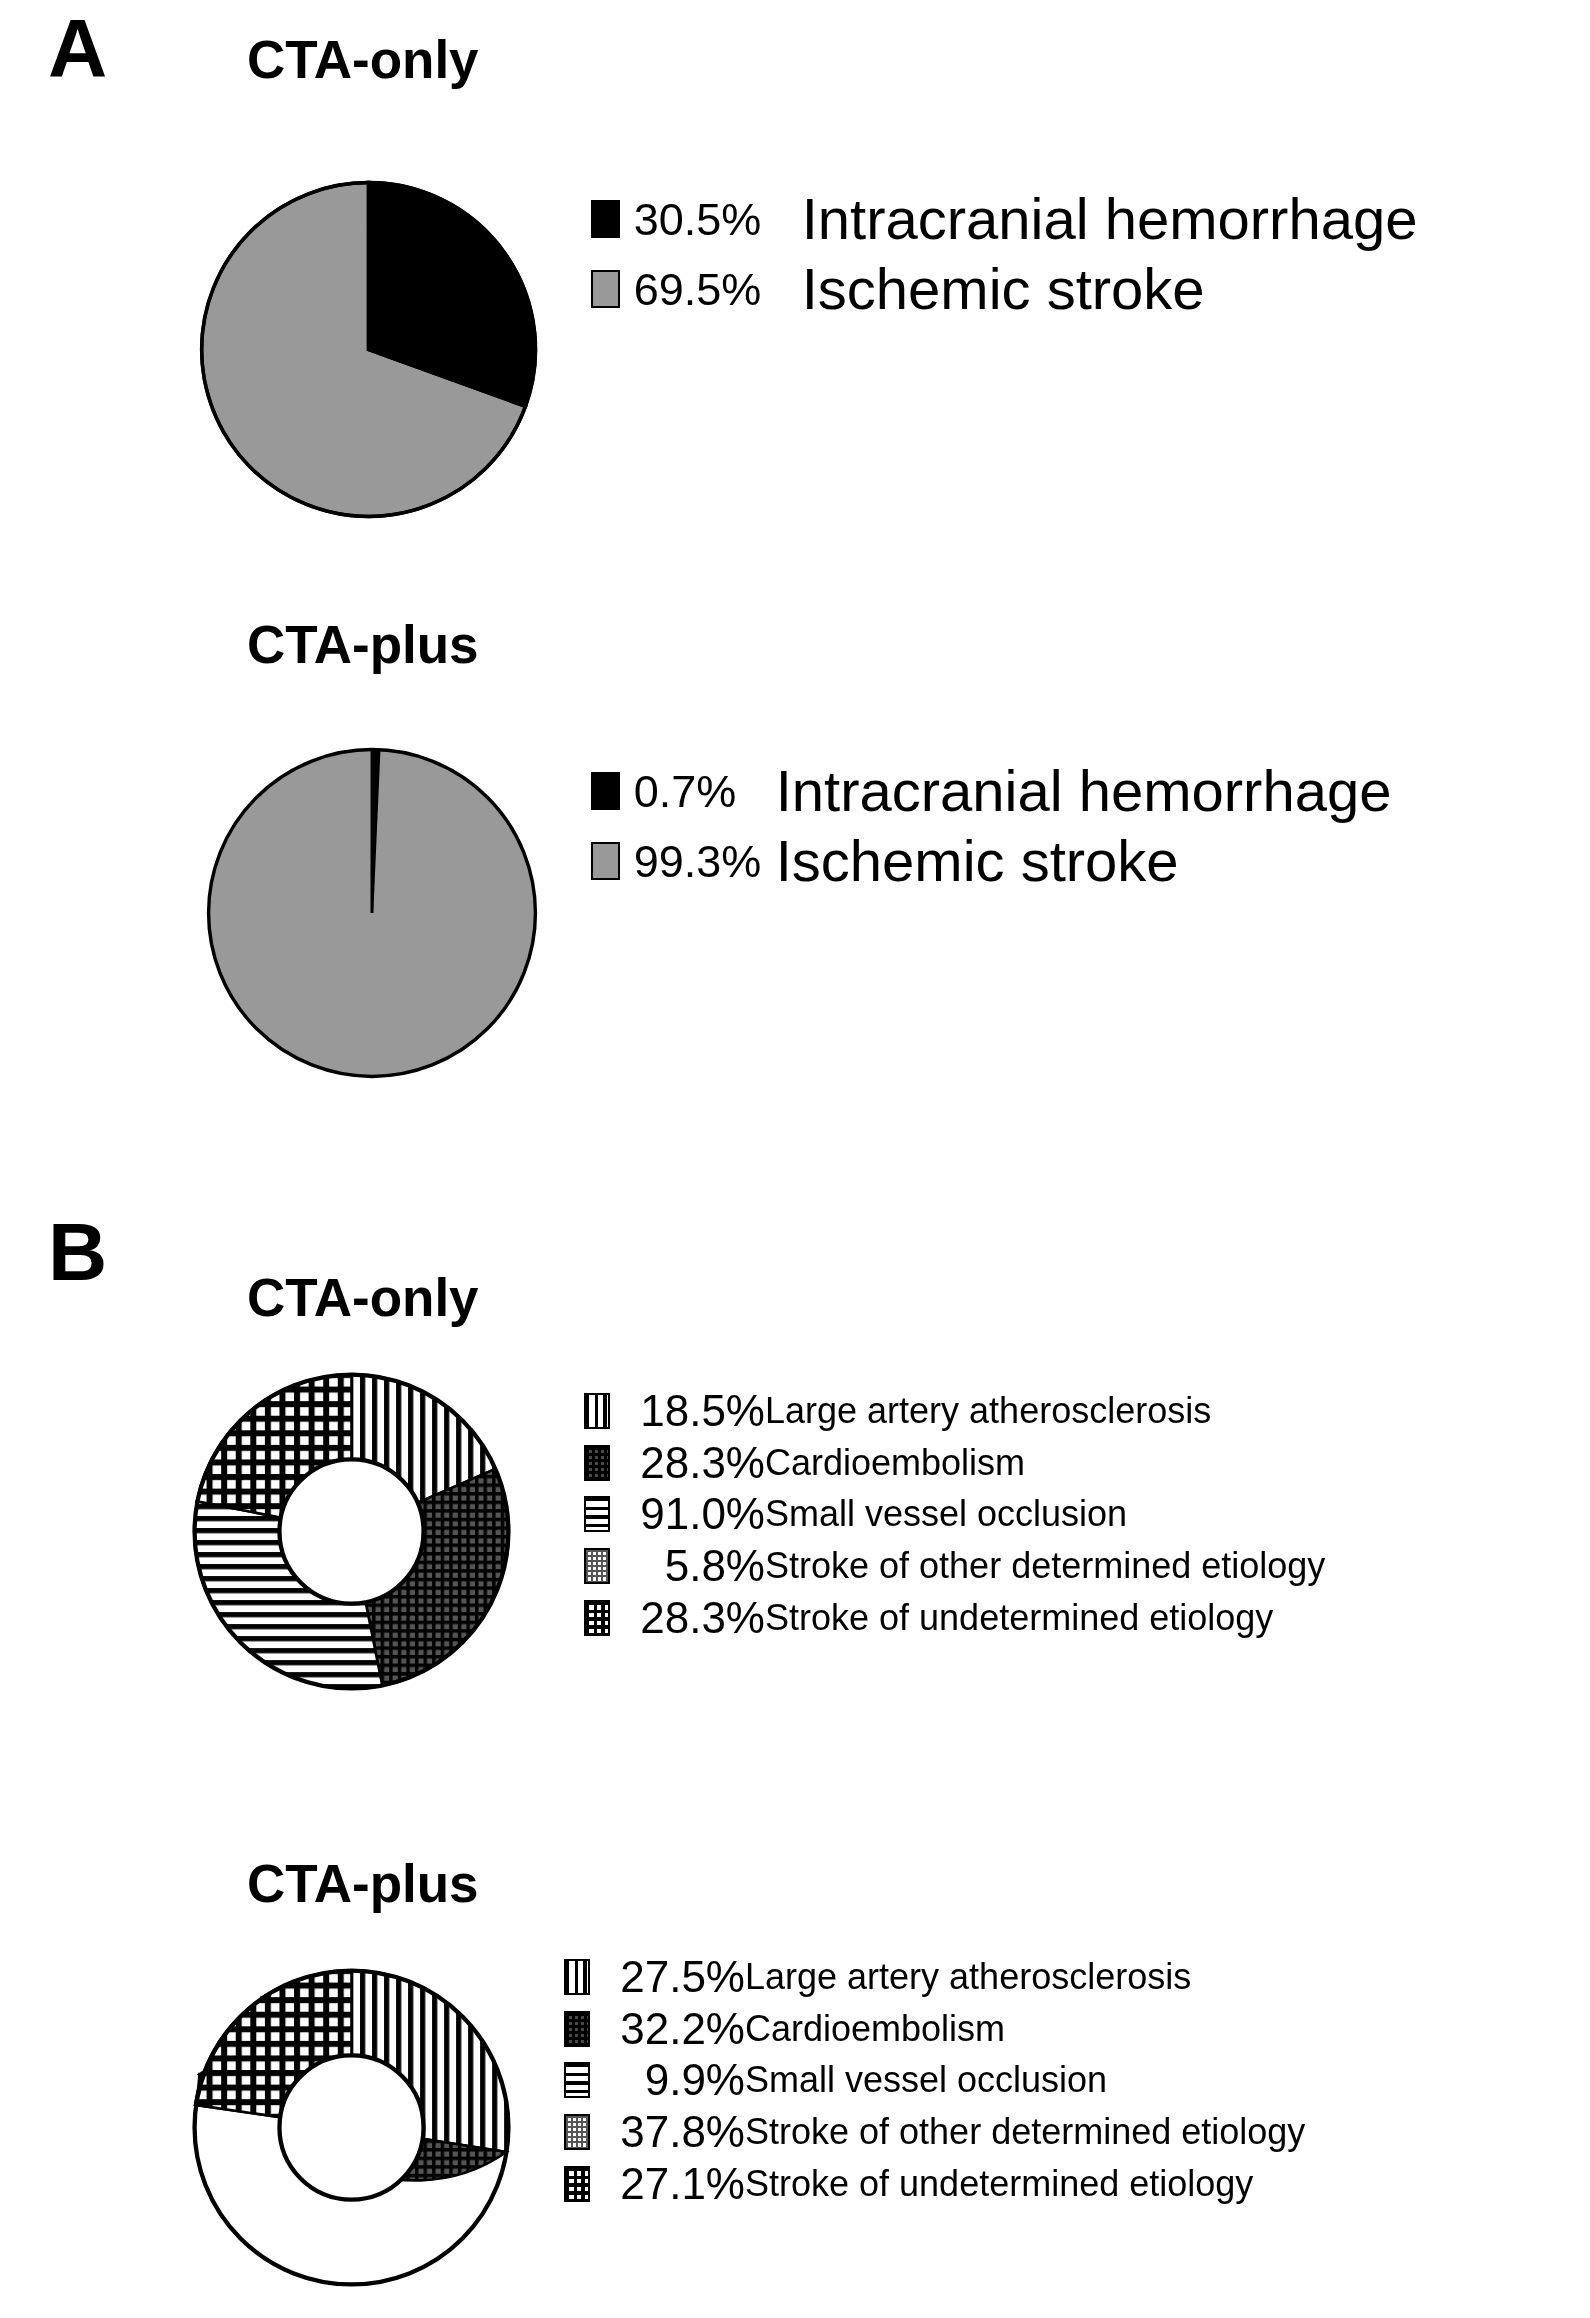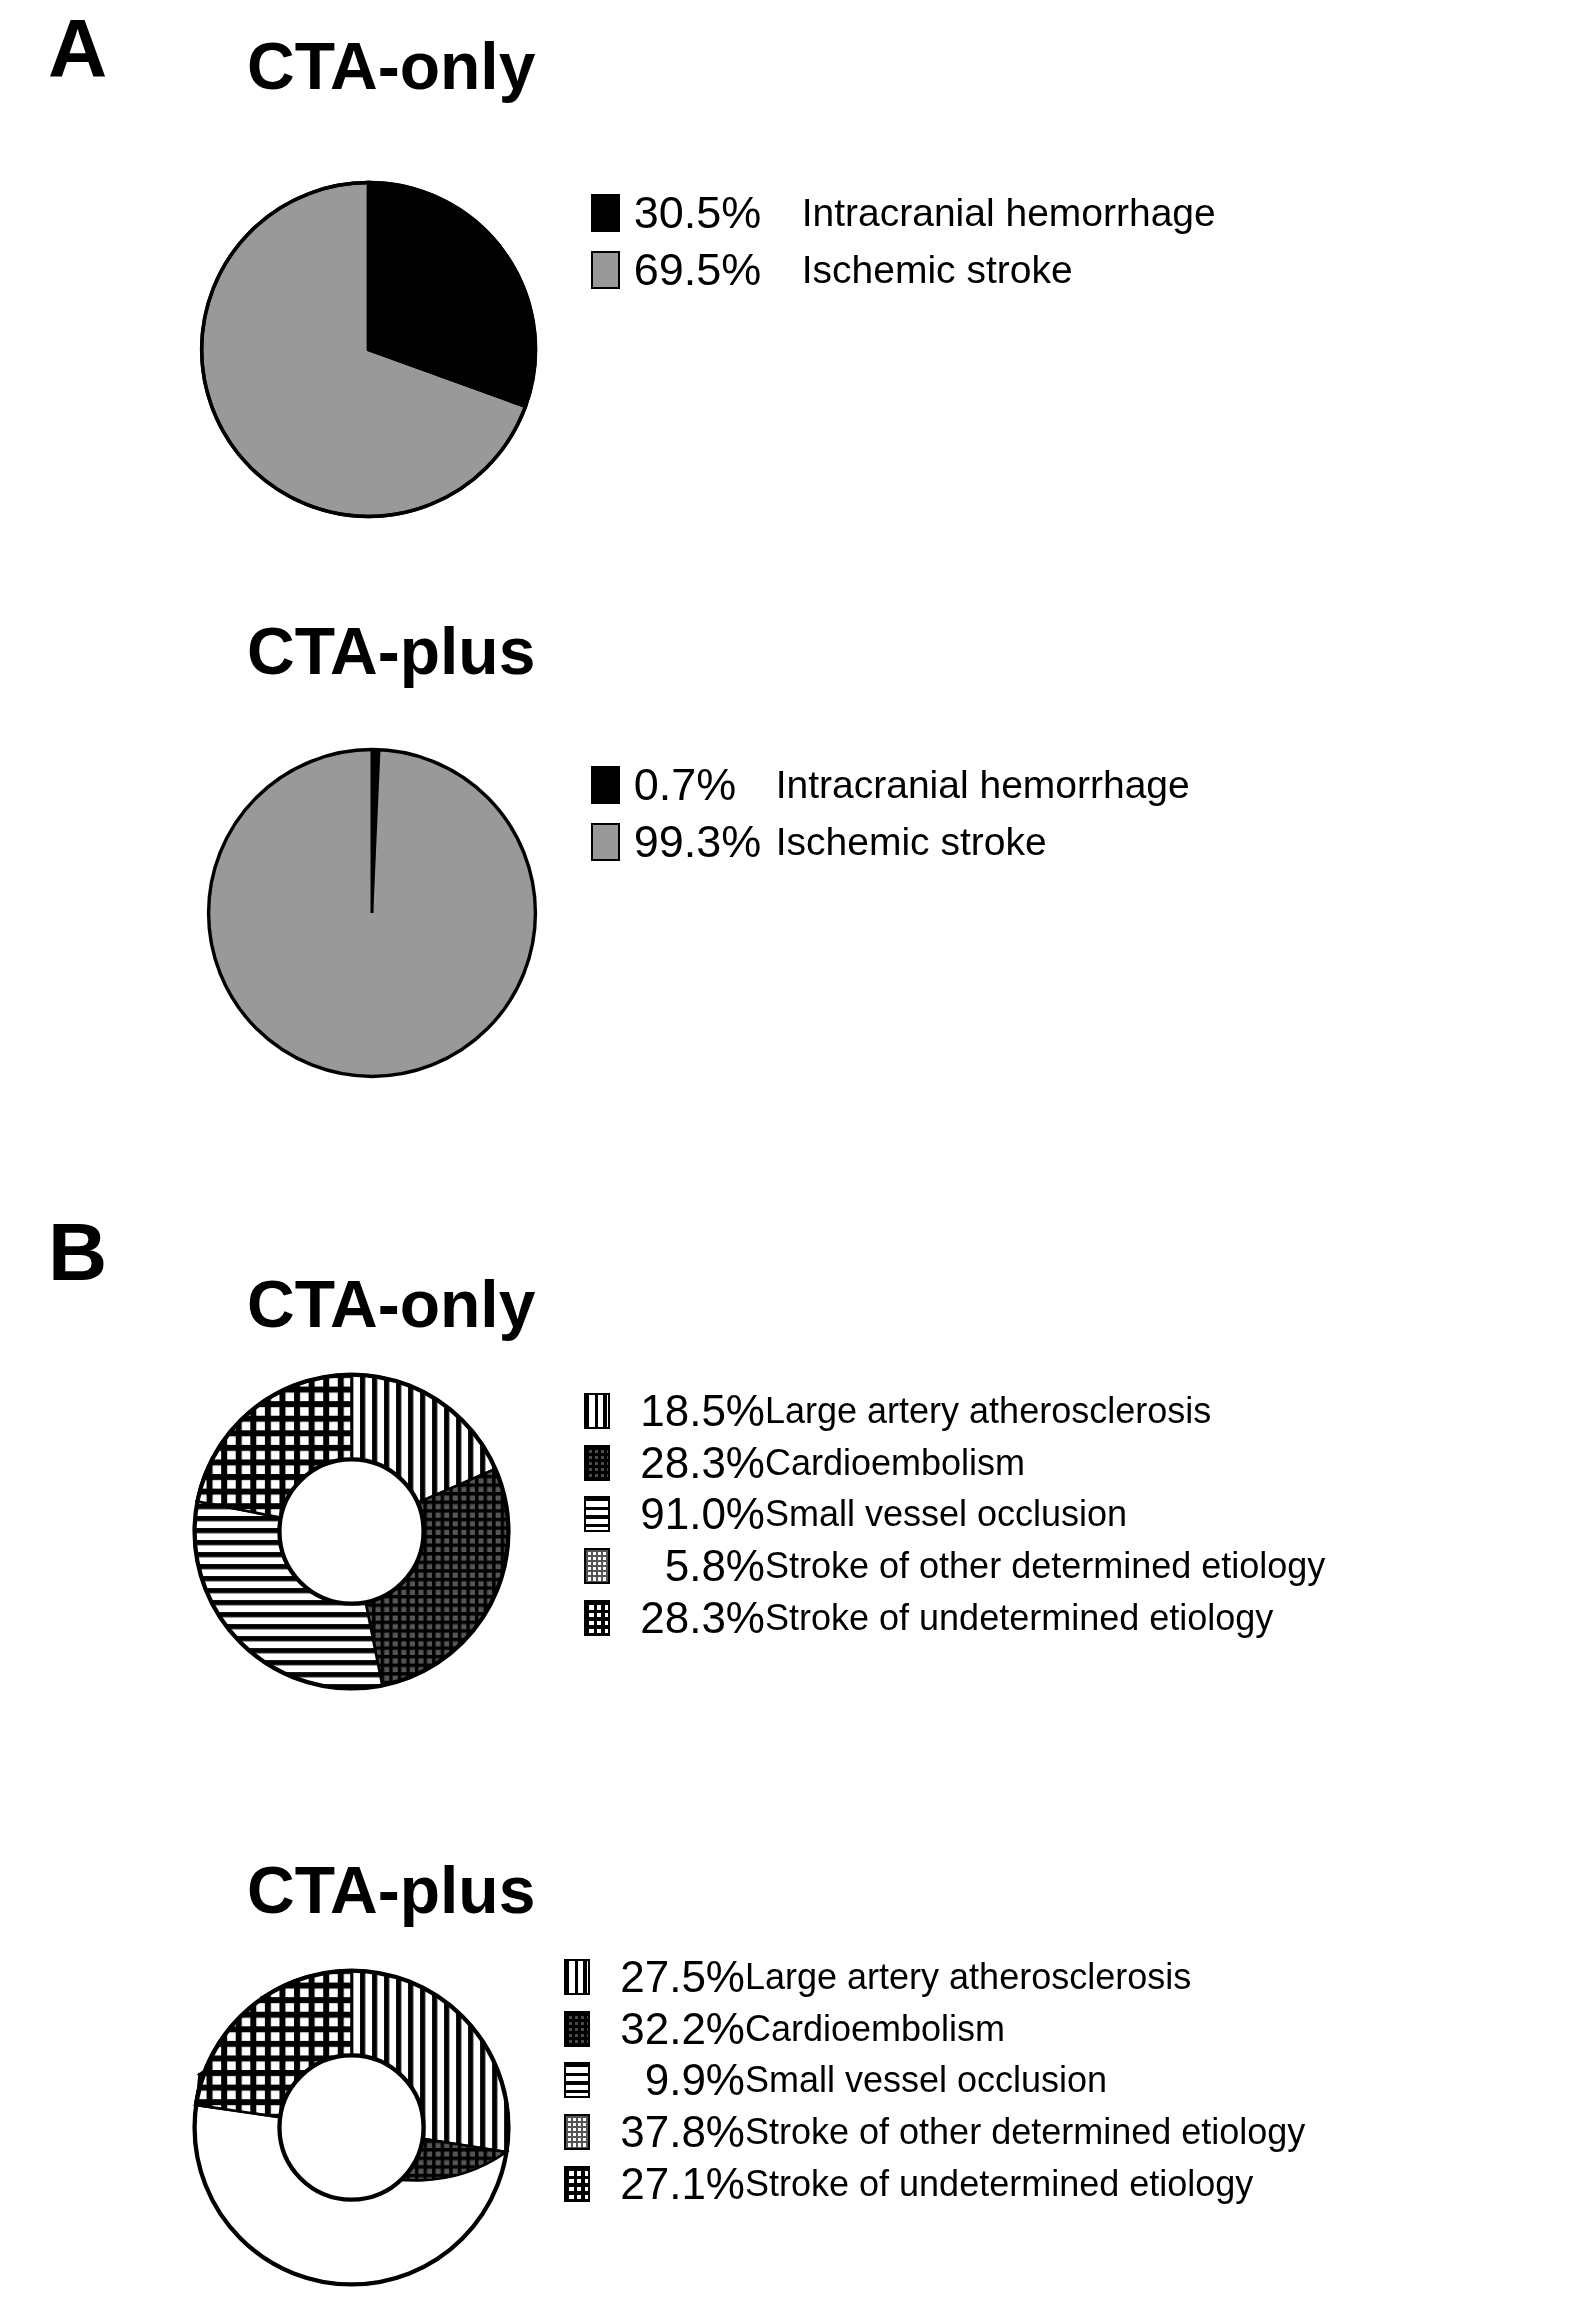--- a/index.html
+++ b/index.html
@@ -19,21 +19,21 @@
   .panel-letter {
     position: absolute;
     font-size: 82px;
     font-weight: bold;
     line-height: 1;
     letter-spacing: -0.9px;
   }
 
   .chart-title {
     position: absolute;
-    font-size: 66px;
+    font-size: 53px;
     font-weight: bold;
     line-height: 1;
     white-space: nowrap;
   }
 
   .pie-wrap {
     position: absolute;
   }
   .pie-wrap svg { display: block; }
 
@@ -52,21 +52,21 @@
     box-sizing: border-box;
     flex: 0 0 auto;
     margin-right: 13.7px;
   }
   .legend-pct {
     font-size: 45px;
     line-height: 1;
     flex: 0 0 auto;
   }
   .legend-label {
-    font-size: 39px;
+    font-size: 58px;
     line-height: 1;
     flex: 0 0 auto;
   }
 
   
   .legend-a .legend-row { margin-bottom: 12px; }
   .legend-a .legend-pct { width: 168px; }
   .legend-a .legend-label { }
 
   

